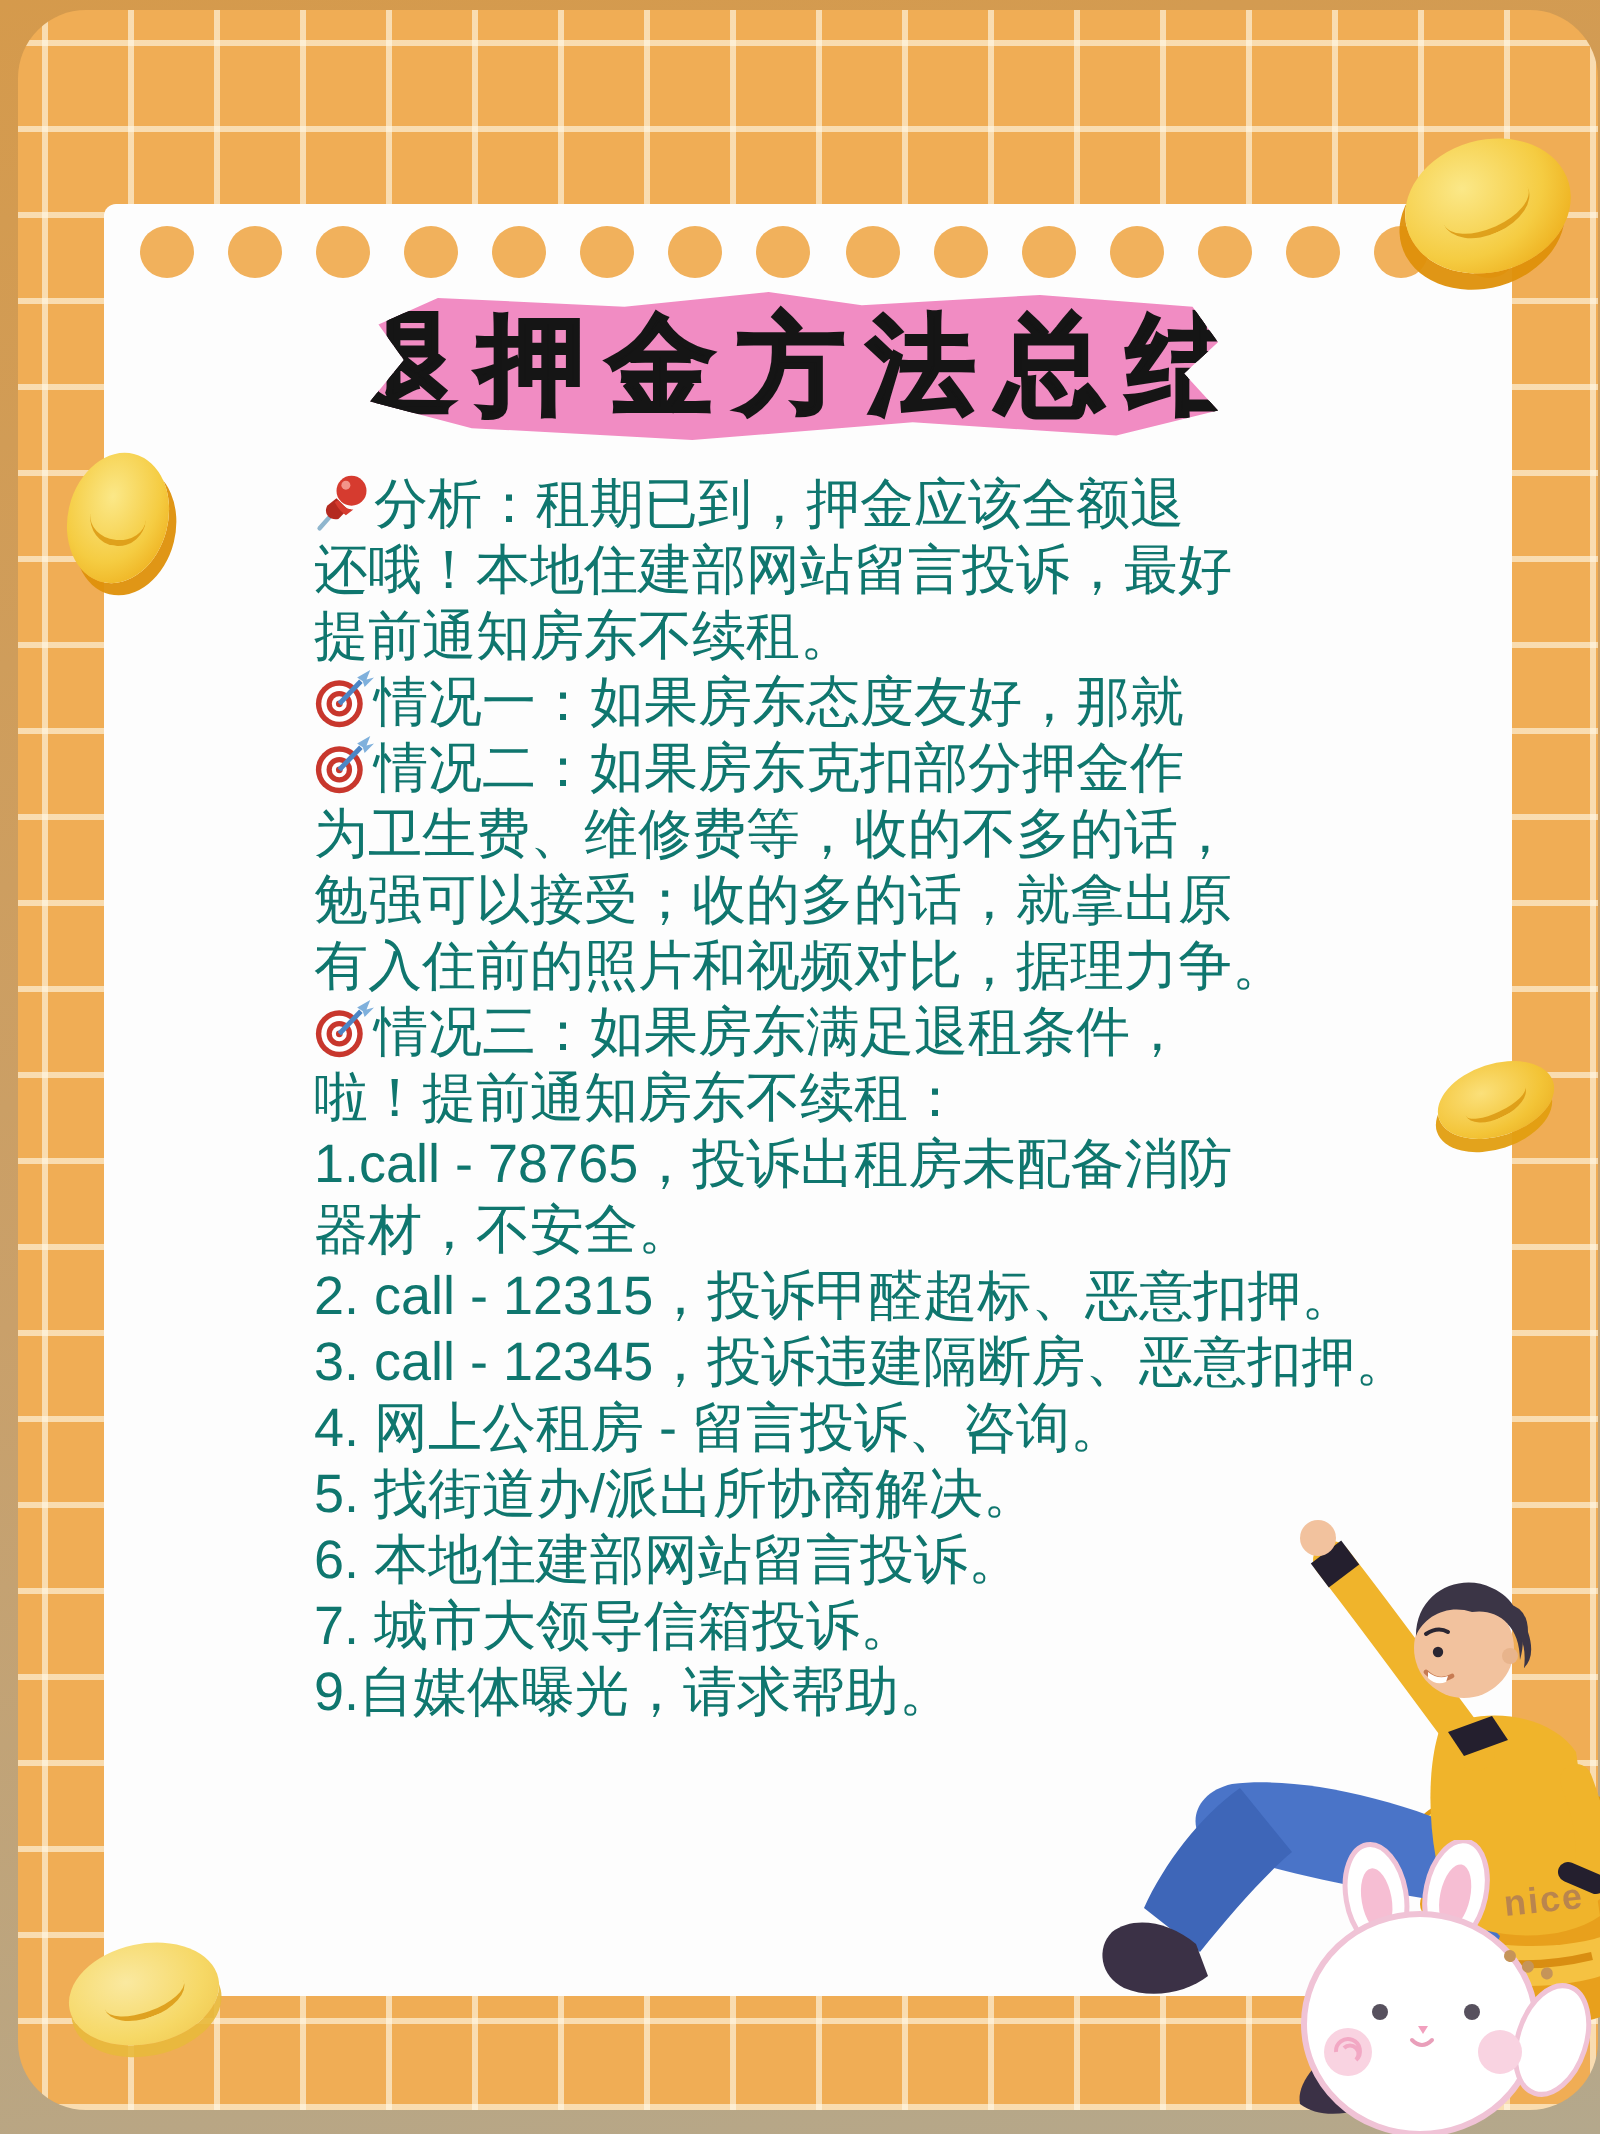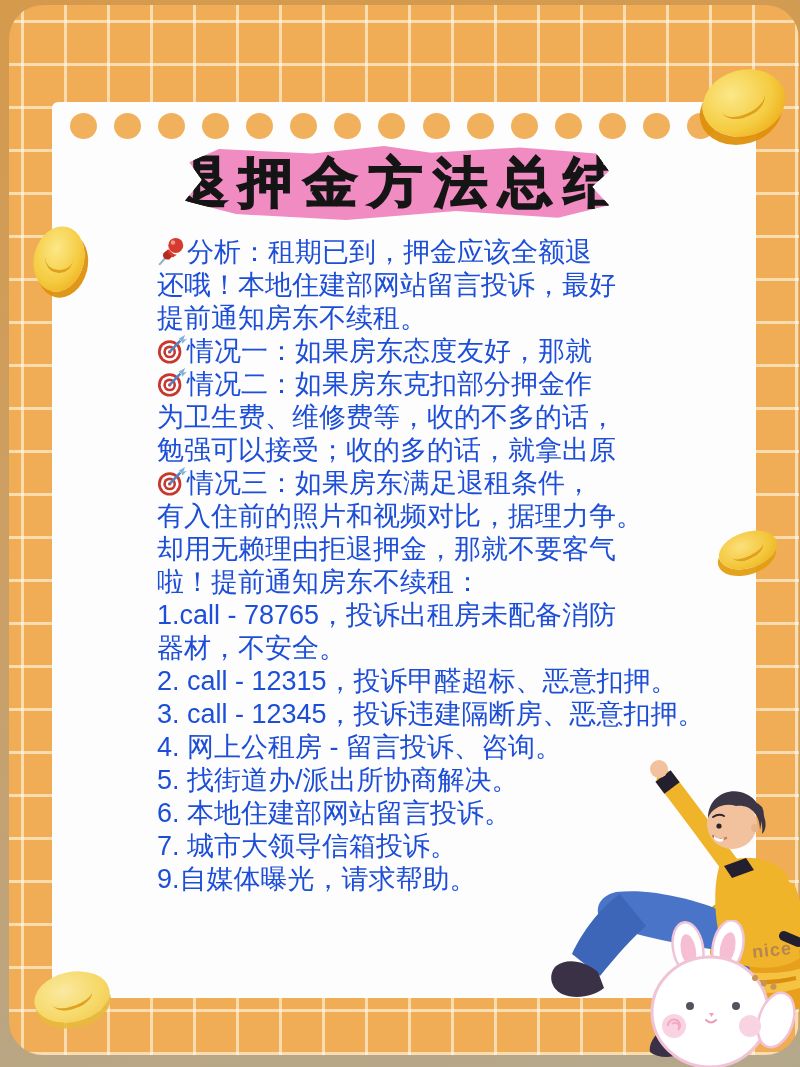--- a/index.html
+++ b/index.html
@@ -42,21 +42,21 @@
     display:flex;align-items:center;justify-content:center;
   }
   .title-highlight h1{
     margin:0;color:#151515;font-size:54px;font-weight:900;letter-spacing:11px;
     -webkit-text-stroke:1.6px #151515;white-space:nowrap;padding-left:8px;
   }
 
   
   .body-text{
     position:absolute;left:105px;top:134px;width:600px;
-    color:#1d4ed8;font-size:27px;line-height:33px;font-weight:500;
+    color:#0f766e;font-size:27px;line-height:33px;font-weight:500;
   }
   .line{white-space:nowrap;}
   .ic{display:inline-block;width:30px;height:30px;vertical-align:-5px;}
   .ic svg{display:block;}
 
   
   .coin{position:absolute;border-radius:50%;}
   .coin-topright{
     left:702px;top:70px;width:84px;height:66px;transform:rotate(-16deg);
     background:radial-gradient(ellipse at 38% 32%,#FBE888 0%,#F5CC42 55%,#EFB423 78%,#E09A10 100%);
@@ -149,31 +149,30 @@
               <circle cx="13.5" cy="18" r="12.5" fill="#C8372D"></circle>
               <circle cx="13.5" cy="18" r="9.6" fill="#FFFFFF"></circle>
               <circle cx="13.5" cy="18" r="6.8" fill="#C8372D"></circle>
               <circle cx="13.5" cy="18" r="4" fill="#FFFFFF"></circle>
               <circle cx="13.5" cy="18" r="1.8" fill="#C8372D"></circle>
               <line x1="13.5" y1="18" x2="25" y2="6" stroke="#4C86C6" stroke-width="2.6"></line>
               <path d="M23 4 L30 0 L28 5 L32 4 L27 9 L26 6 Z" fill="#7FB0DC"></path>
             </svg></span><span>情况二：如果房东克扣部分押金作</span></div>
         <div class="line"><span>为卫生费、维修费等，收的不多的话，</span></div>
         <div class="line"><span>勉强可以接受；收的多的话，就拿出原</span></div>
+        <div class="line"><span>有入住前的照片和视频对比，据理力争。</span></div>
         <div class="line"><span class="ic"><svg viewBox="0 0 32 32" width="30" height="30">
               <circle cx="13.5" cy="18" r="12.5" fill="#C8372D"></circle>
               <circle cx="13.5" cy="18" r="9.6" fill="#FFFFFF"></circle>
               <circle cx="13.5" cy="18" r="6.8" fill="#C8372D"></circle>
               <circle cx="13.5" cy="18" r="4" fill="#FFFFFF"></circle>
               <circle cx="13.5" cy="18" r="1.8" fill="#C8372D"></circle>
               <line x1="13.5" y1="18" x2="25" y2="6" stroke="#4C86C6" stroke-width="2.6"></line>
               <path d="M23 4 L30 0 L28 5 L32 4 L27 9 L26 6 Z" fill="#7FB0DC"></path>
             </svg></span><span>情况三：如果房东满足退租条件，</span></div>
-        <div class="line"><span>有入住前的照片和视频对比，据理力争。</span></div>
-        <div class="line"><span>却用无赖理由拒退押金，那就不要客气</span></div>
         <div class="line"><span>啦！提前通知房东不续租：</span></div>
         <div class="line"><span>1.call - 78765，投诉出租房未配备消防</span></div>
         <div class="line"><span>器材，不安全。</span></div>
         <div class="line"><span>2. call - 12315，投诉甲醛超标、恶意扣押。</span></div>
         <div class="line"><span>3. call - 12345，投诉违建隔断房、恶意扣押。</span></div>
         <div class="line"><span>4. 网上公租房 - 留言投诉、咨询。</span></div>
         <div class="line"><span>5. 找街道办/派出所协商解决。</span></div>
         <div class="line"><span>6. 本地住建部网站留言投诉。</span></div>
         <div class="line"><span>7. 城市大领导信箱投诉。</span></div>
         <div class="line"><span>9.自媒体曝光，请求帮助。</span></div>

